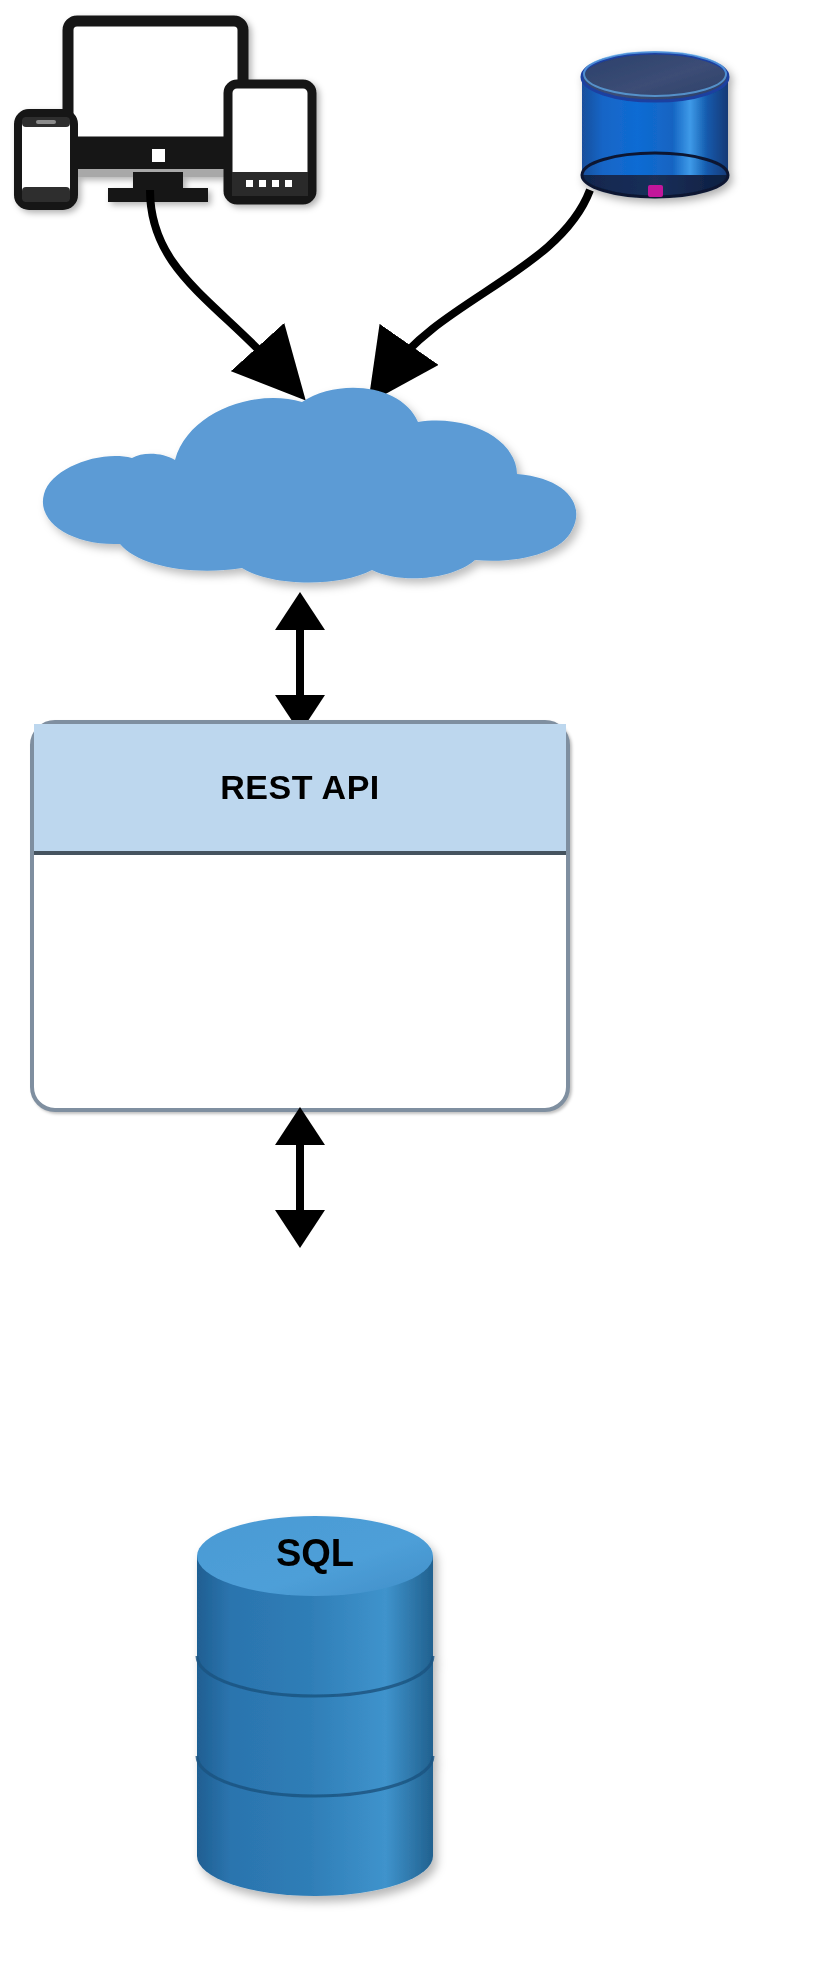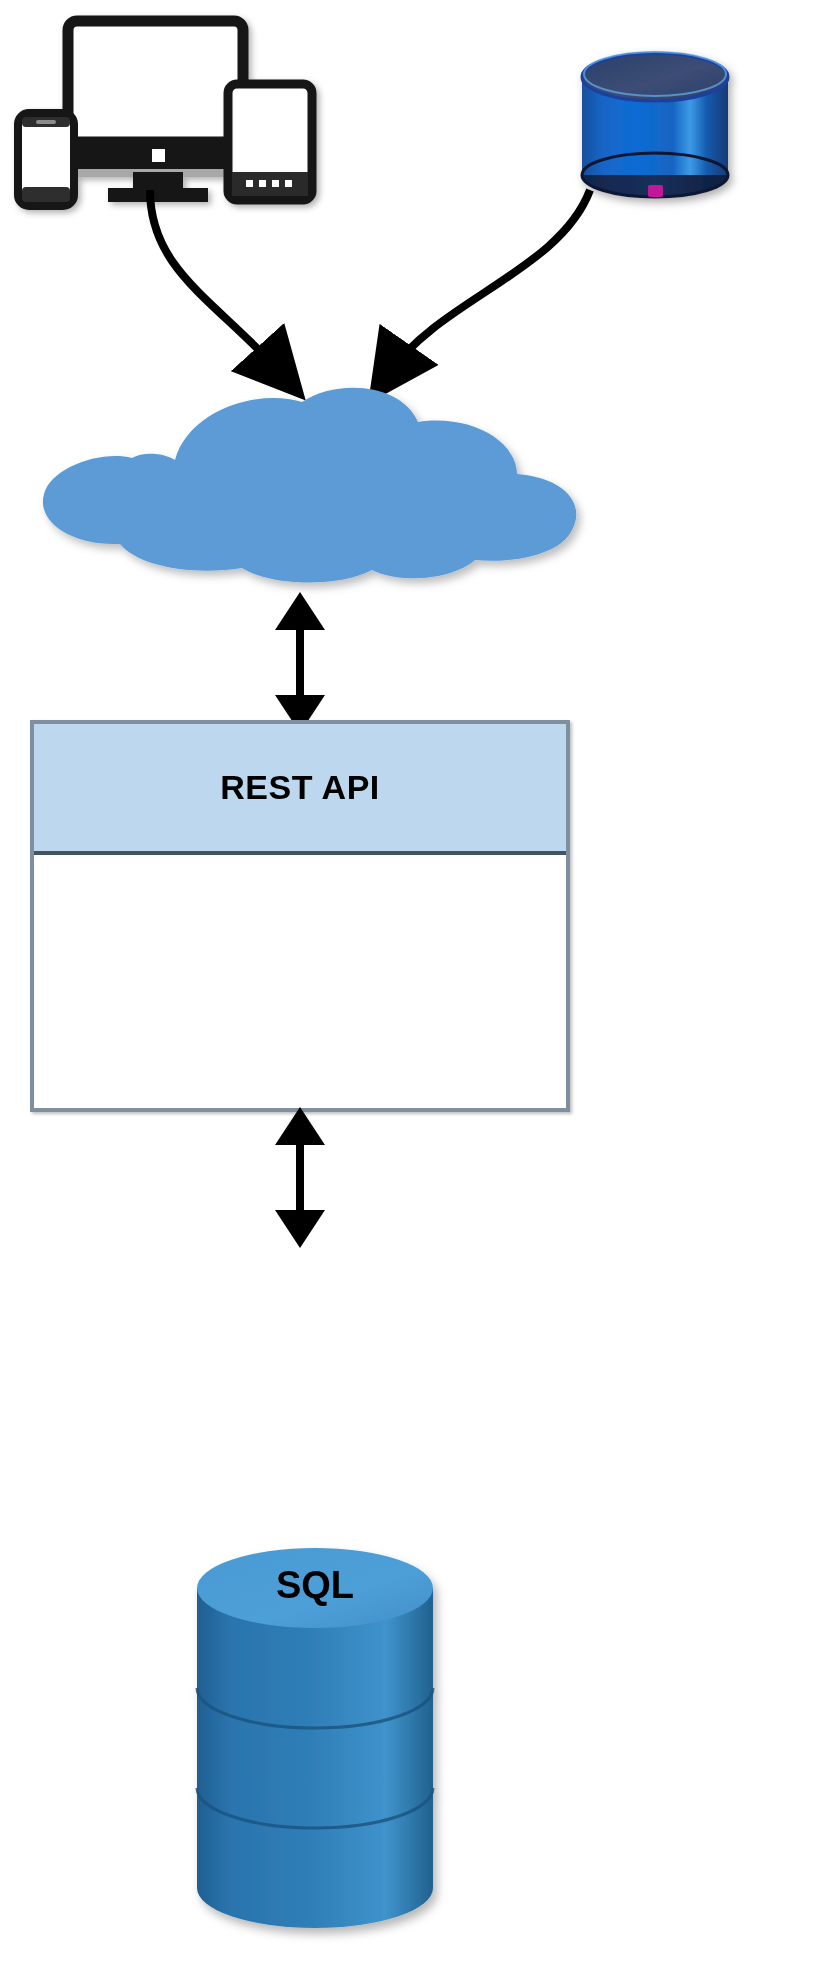--- a/index.html
+++ b/index.html
@@ -7,21 +7,21 @@
     font-family:"Liberation Sans", sans-serif;
     -webkit-font-smoothing:antialiased;
   }
   #stage{
     position:relative;
     width:825px;
     height:1967px;
     background:#ffffff;
     overflow:hidden;
   }
-  .layer{position:absolute;}
+  .layer{position:absolute;border-radius:25px;}
 
   
   #devices-group{left:0px;top:0px;width:330px;height:210px;}
   #speaker-group{left:555px;top:25px;width:200px;height:190px;}
 
   
   #cloud-group{left:20px;top:380px;width:580px;height:215px;}
 
   
   #api-stack{
@@ -53,21 +53,21 @@
     font-size:34px;
     border-bottom:4px solid #16283a;
   }
   .band-services{
     height:128px;
     background:#2e75b6;
     font-size:34px;
   }
 
   
-  #sql-group{left:180px;top:1540px;width:270px;height:410px;}
+  #sql-group{left:180px;top:1508px;width:270px;height:410px;}
   .sql-label{
     position:absolute;
     left:0;top:24px;width:100%;
     text-align:center;
     font-size:38px;
     font-weight:bold;
     color:#000000;
     z-index:5;
     pointer-events:none;
   }

